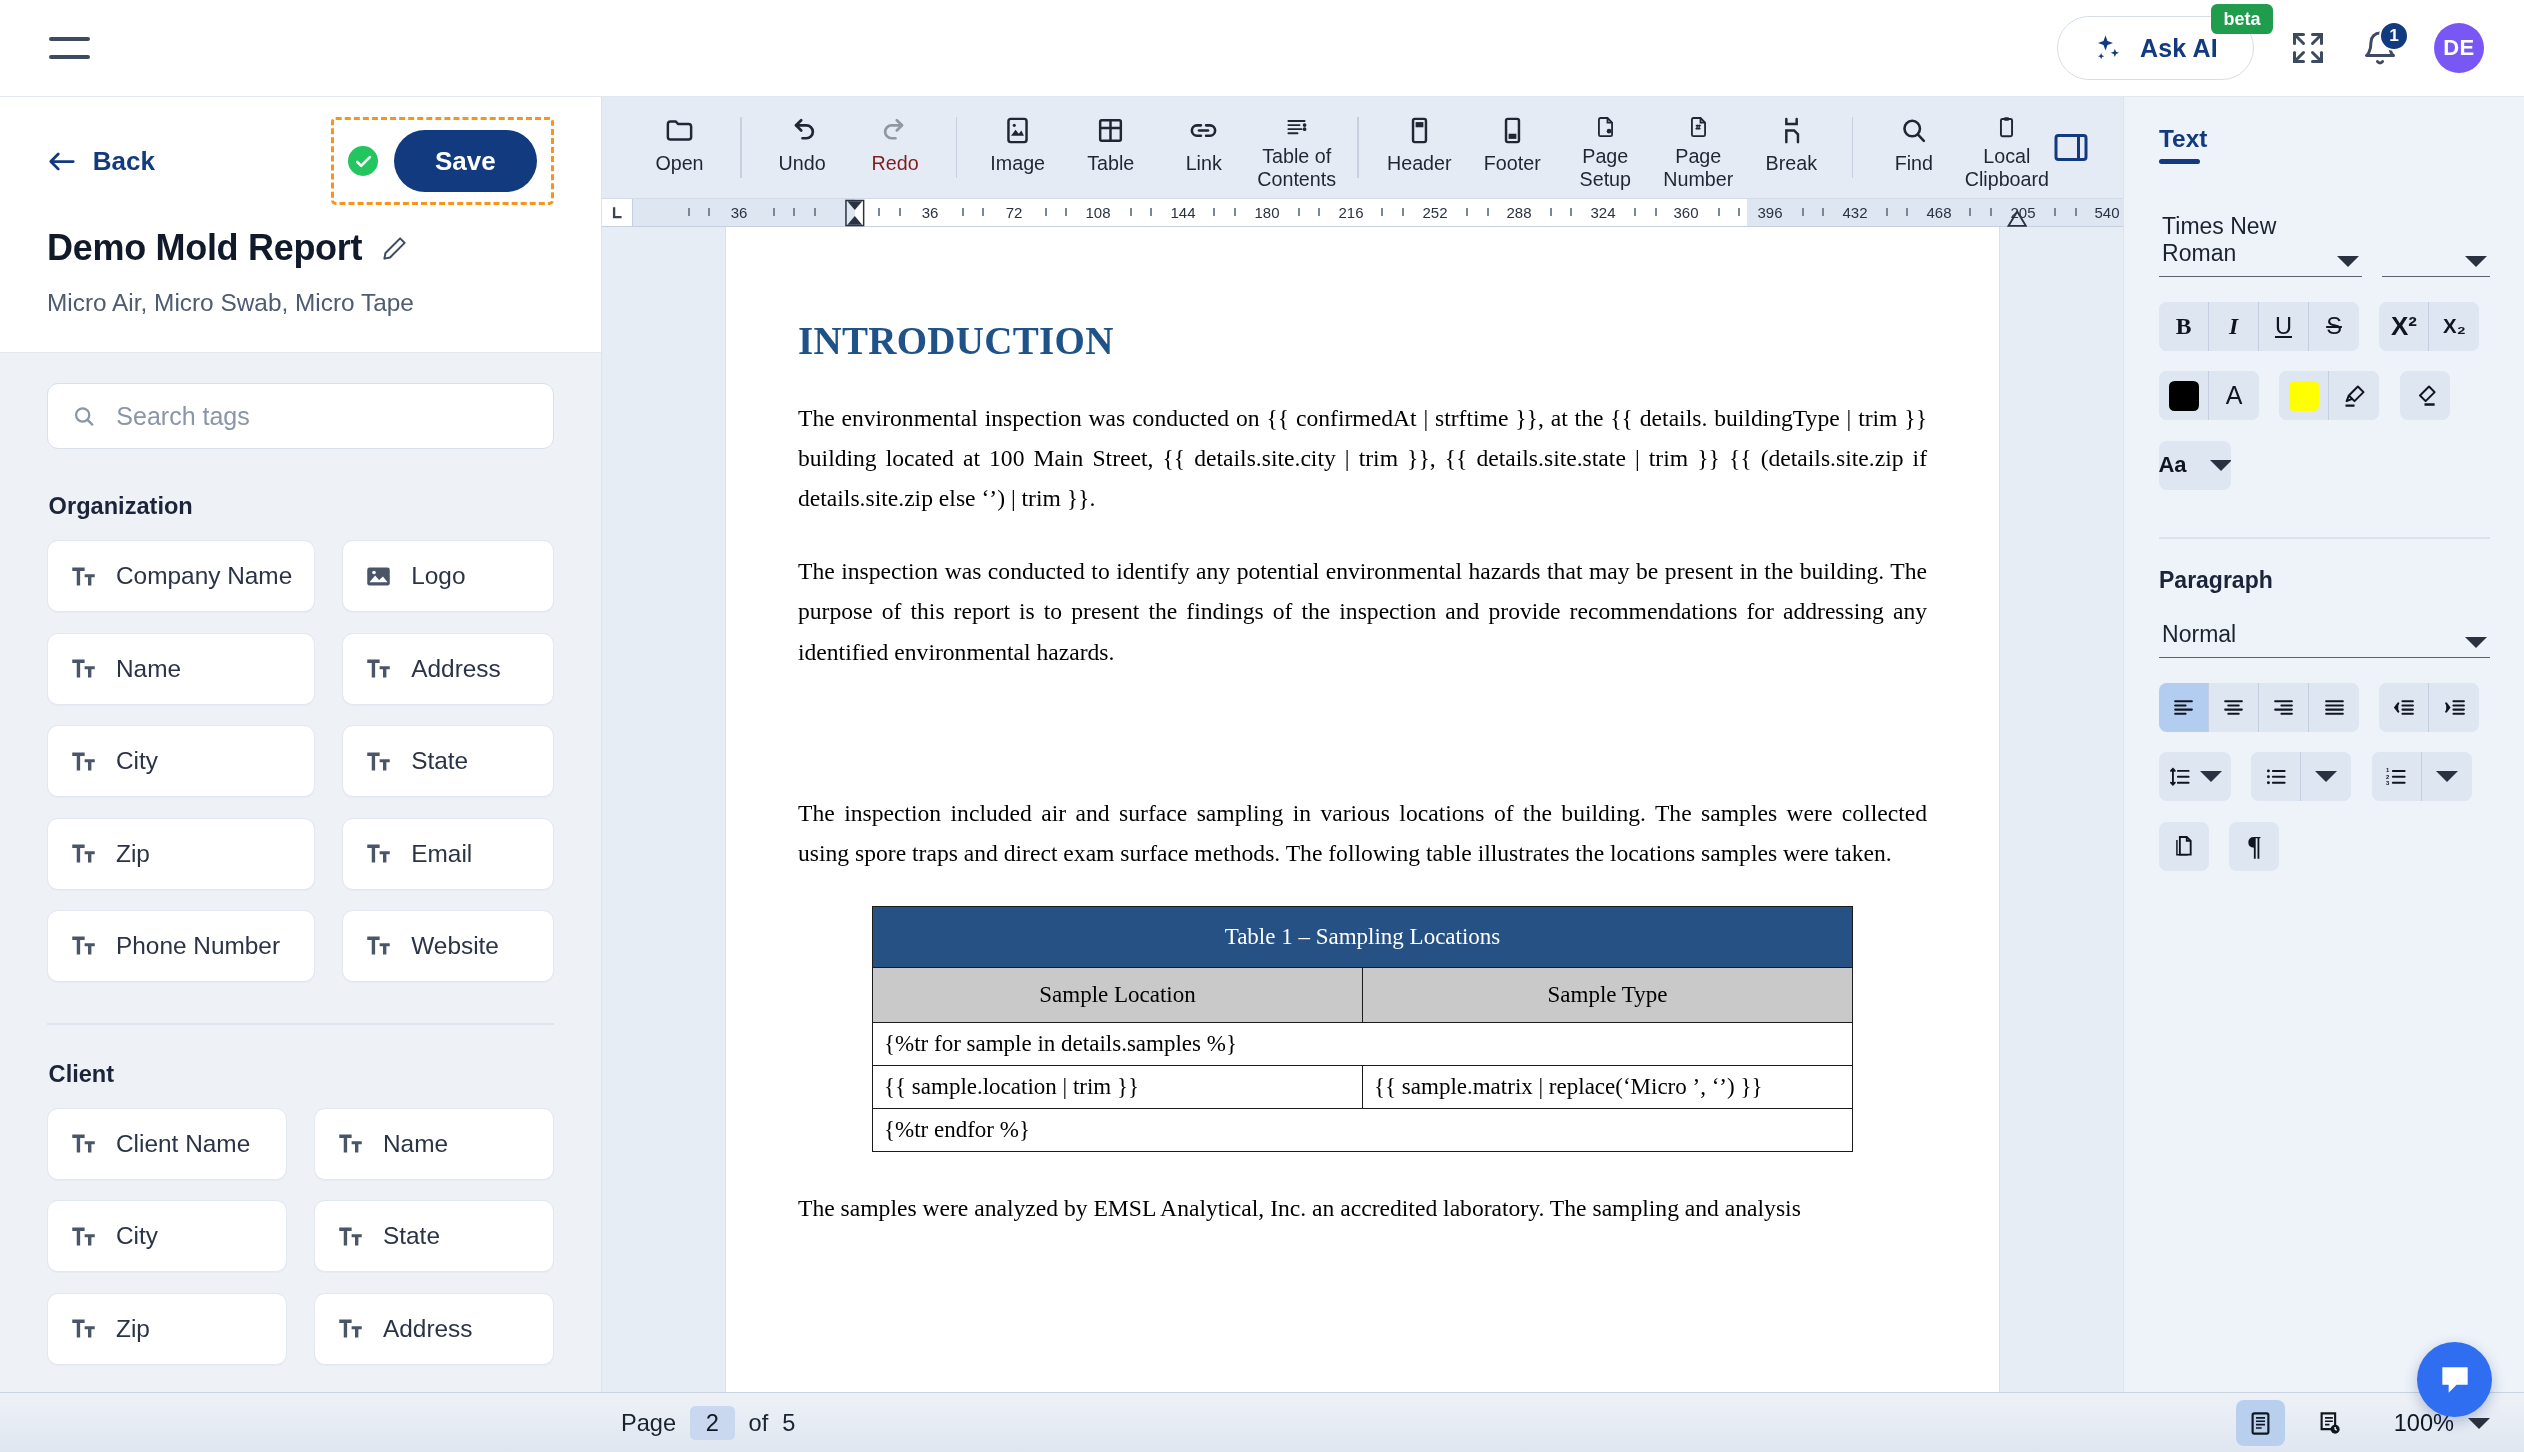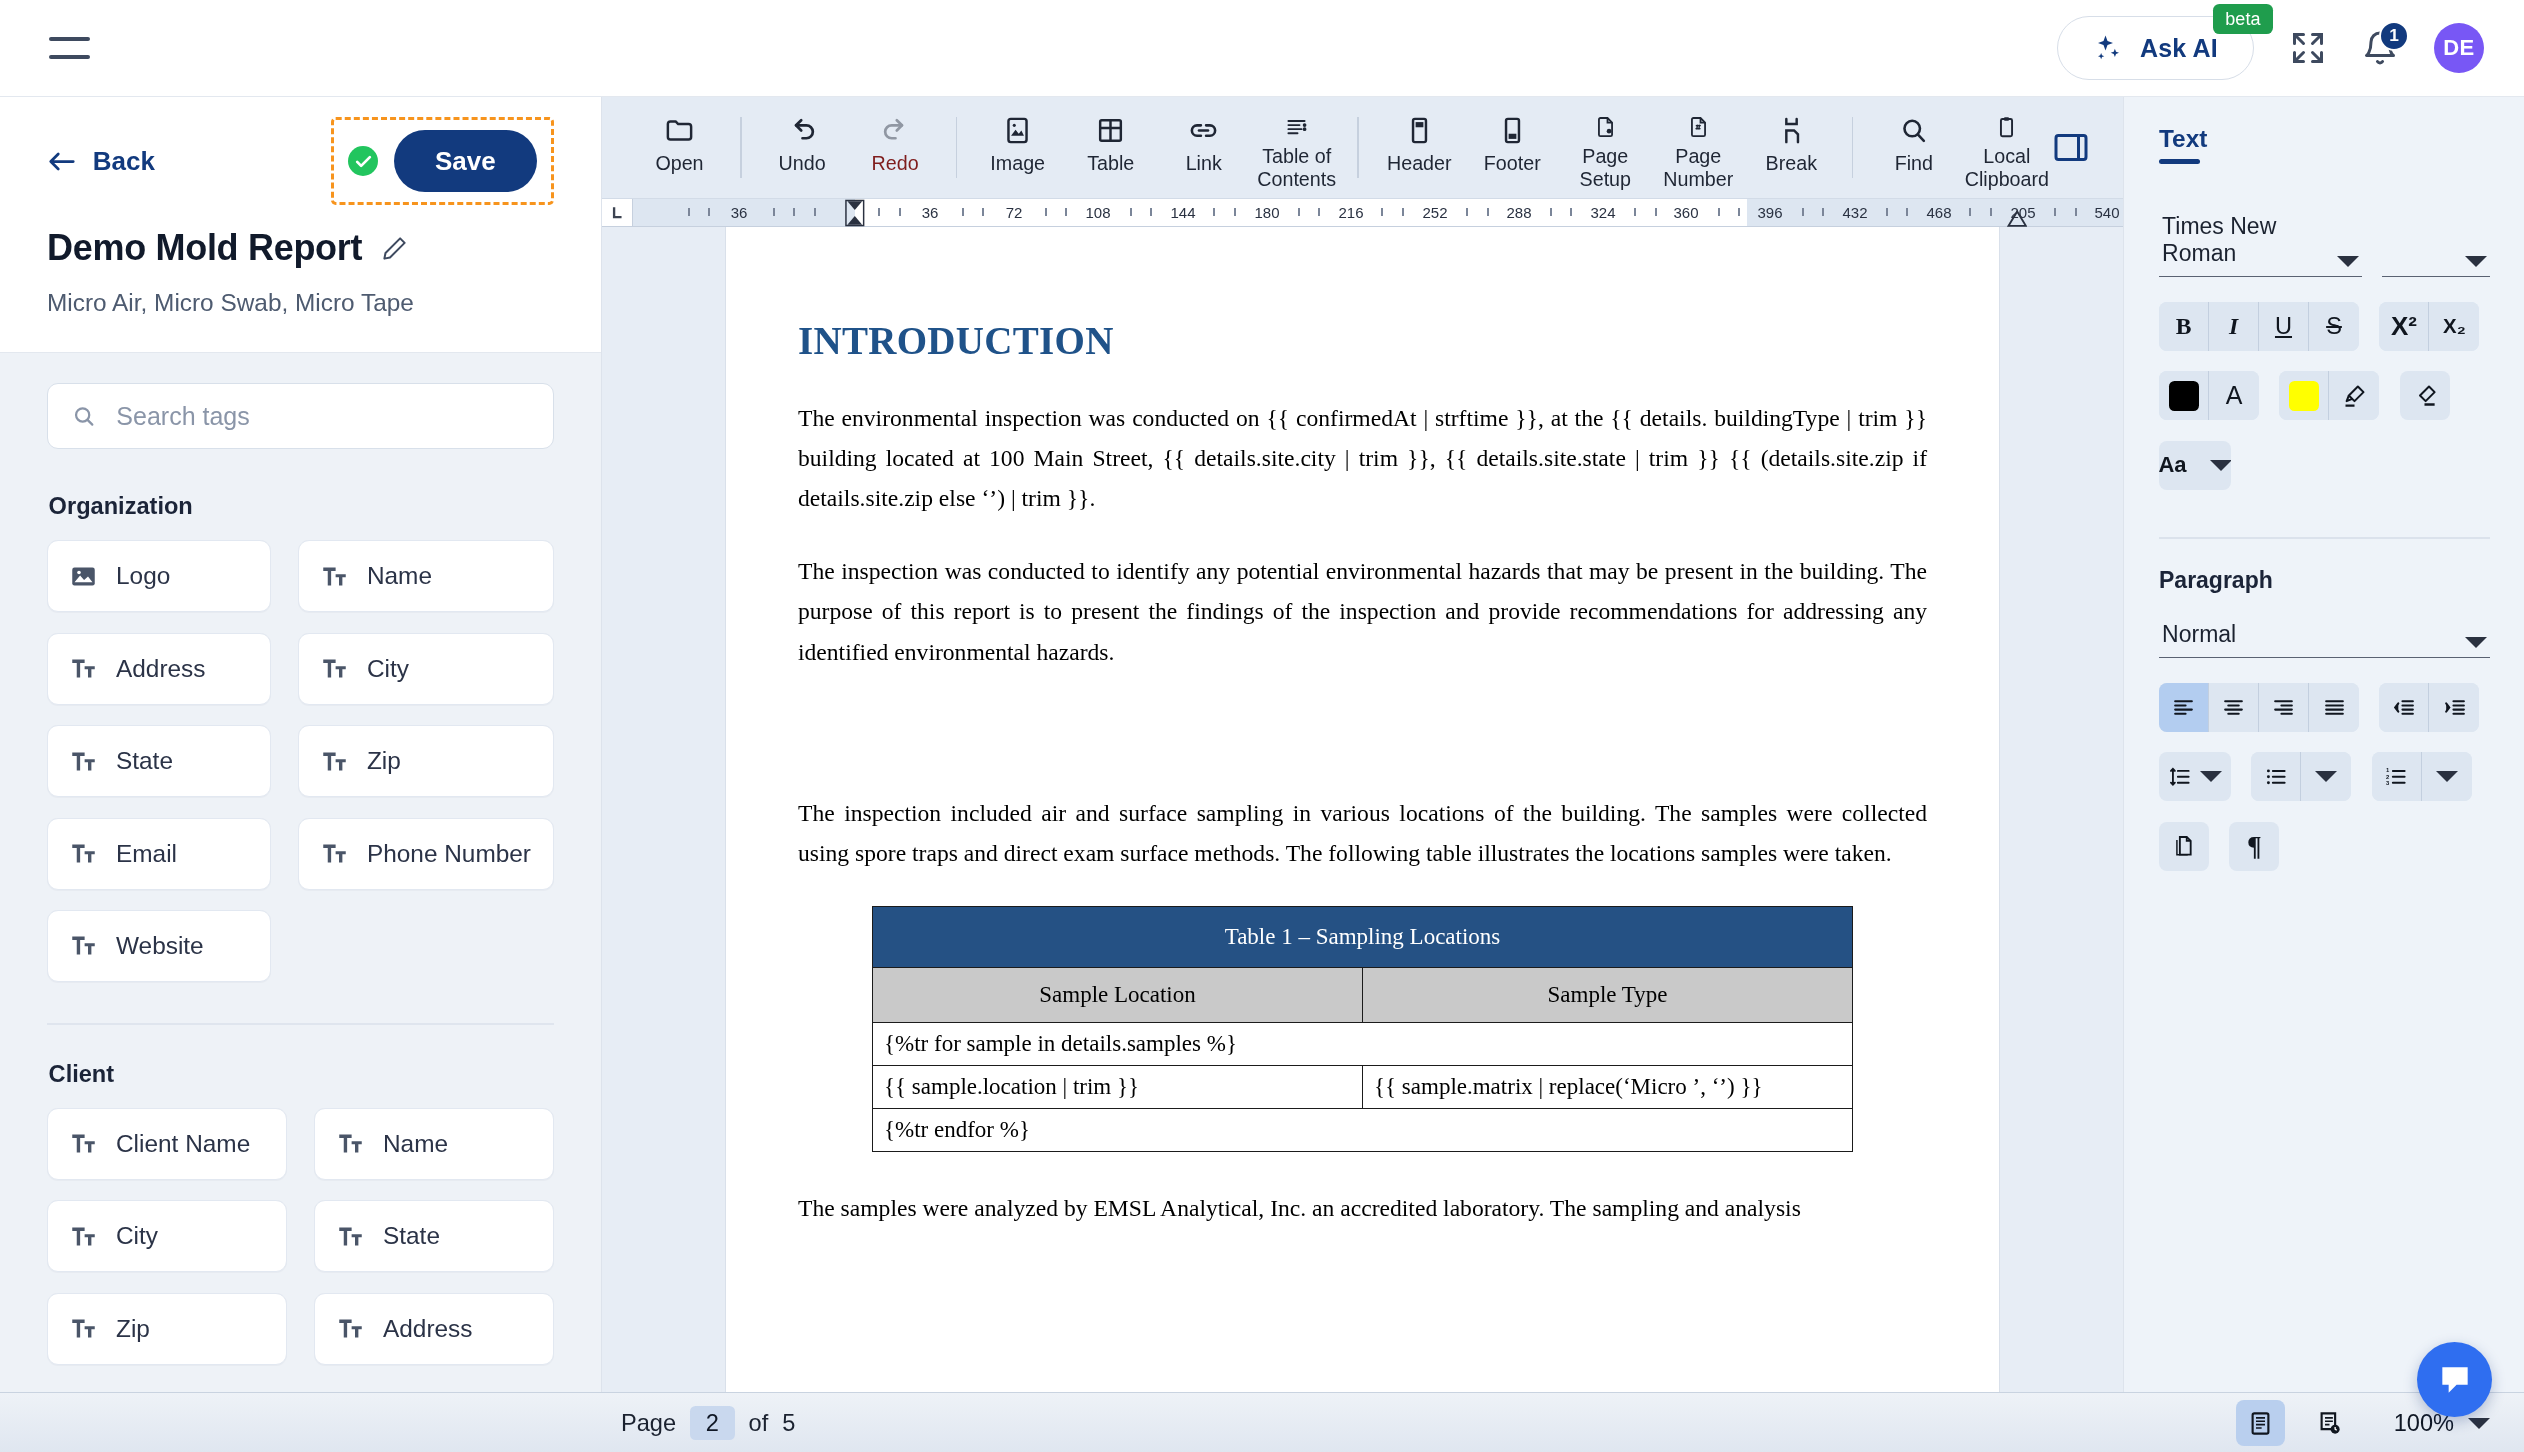--- a/index.html
+++ b/index.html
@@ -24,21 +24,21 @@
   .askai-wrap { position: relative; }
   .askai {
     display: flex; align-items: center; gap: 17.3px;
     border: 1.6px solid #d7dee8; border-radius: 38px;
     padding: 15.7px 35px; background: #fff; cursor: pointer;
   }
   .askai .label { color: #123a7e; font-size: 25px; font-weight: 700; letter-spacing: 0.2px;}
   .sparkle { width: 30px; height: 30px; display:block; }
   .beta-badge {
     position: absolute; top: -12.6px; right: -19px;
-    background: #1f9d4d; color: #fff; font-size: 18px; font-weight: 400;
+    background: #1f9d4d; color: #fff; font-size: 18px; font-weight: 700;
     padding: 3.9px 12.6px; border-radius: 6.3px; line-height: 1.25;
   }
   .icon-btn { cursor: pointer; display: flex; align-items: center; justify-content: center; }
   .bell-wrap { position: relative; }
   .bell-badge {
     position: absolute; top: -9.4px; right: -11px; width: 30px; height: 30px;
     border-radius: 50%; background: #123a7e; color: #fff; font-size: 17.3px; font-weight: 700;
     display: flex; align-items: center; justify-content: center; border: 2.4px solid #fff;
   }
   .avatar {
@@ -265,20 +265,27 @@
           <svg width="27" height="27" viewBox="0 0 24 24" fill="none" stroke="#8a95a8" stroke-width="2.2" stroke-linecap="round">
             <circle cx="10.5" cy="10.5" r="6.5"></circle>
               <path d="M20 20l-4.7-4.7"></path>
           </svg>
           <input type="text" placeholder="Search tags" style="">
         </div>
 
         <div>
           <div class="group-title">Organization</div>
           <div class="tag-grid">
+            <div class="tag-chip">
+              <svg width="27" height="27" viewBox="0 0 24 24">
+                  <path d="M2 4h11v3H9v13H6V7H2z" fill="#4a5568"></path>
+                  <path d="M13 10h9v2.6h-3V20h-3v-7.4h-3z" fill="#4a5568"></path>
+                </svg>
+              <span class="tlabel">Company Name</span>
+            </div>
             <div class="tag-chip">
               <svg width="27" height="27" viewBox="0 0 24 24">
                   <rect x="2" y="4" width="20" height="16" rx="2" fill="#4a5568"></rect>
                   <path d="M4 17l5-6 3.5 4L16 12l4 5z" fill="#fff"></path>
                   <circle cx="8" cy="8.5" r="1.6" fill="#fff"></circle>
                 </svg>
               <span class="tlabel">Logo</span>
             </div>
             <div class="tag-chip">
               <svg width="27" height="27" viewBox="0 0 24 24">

